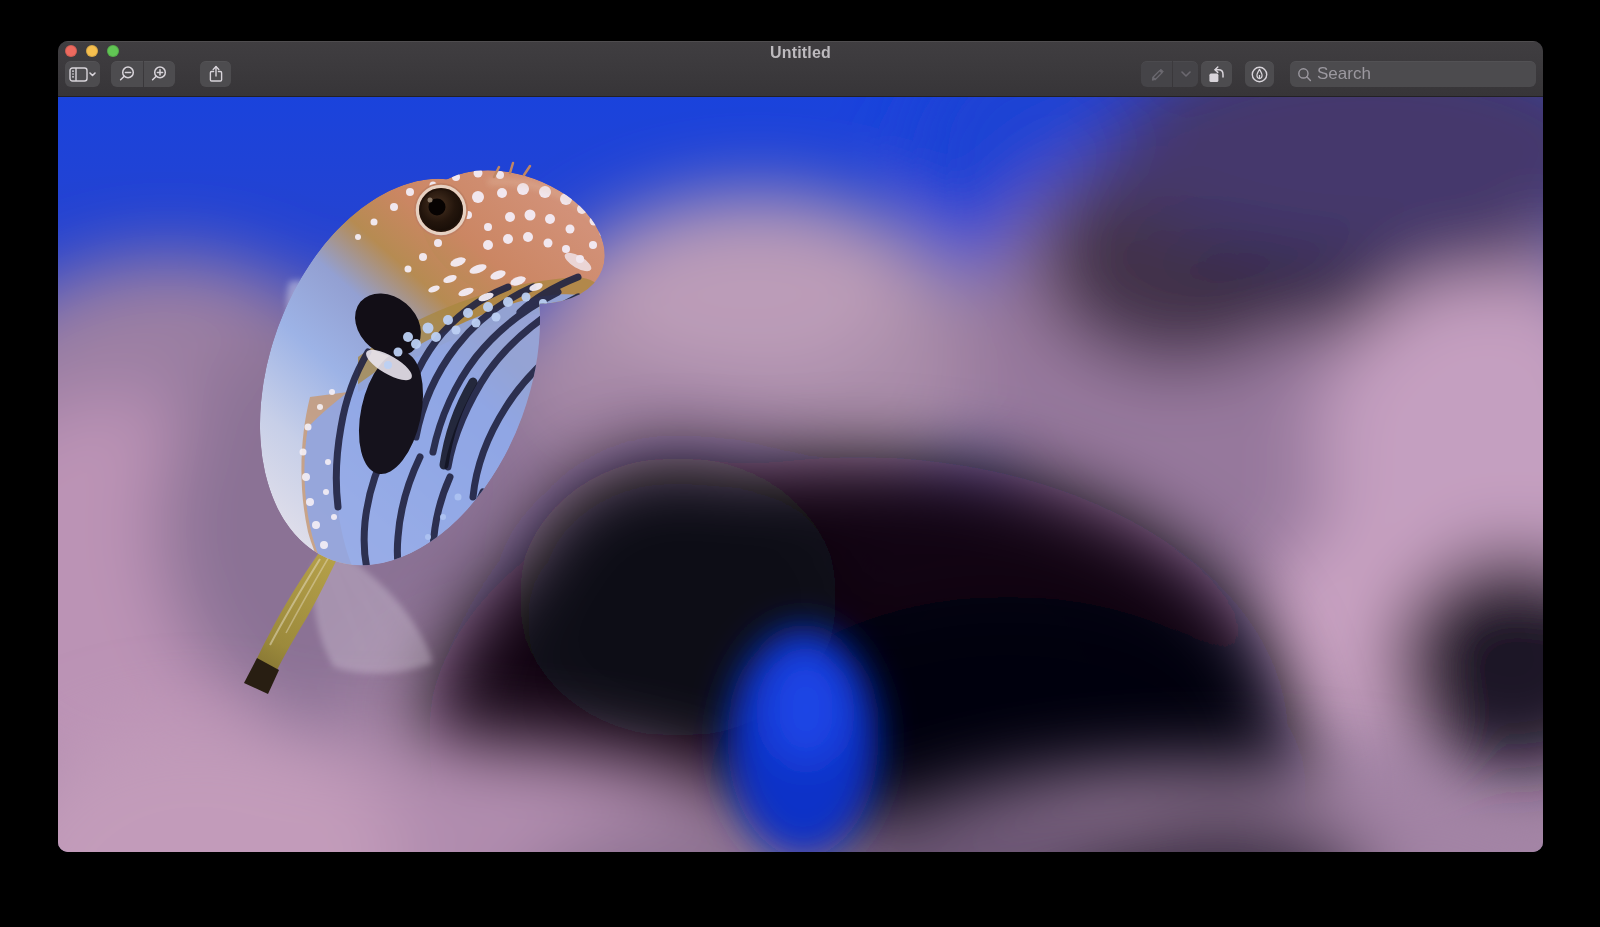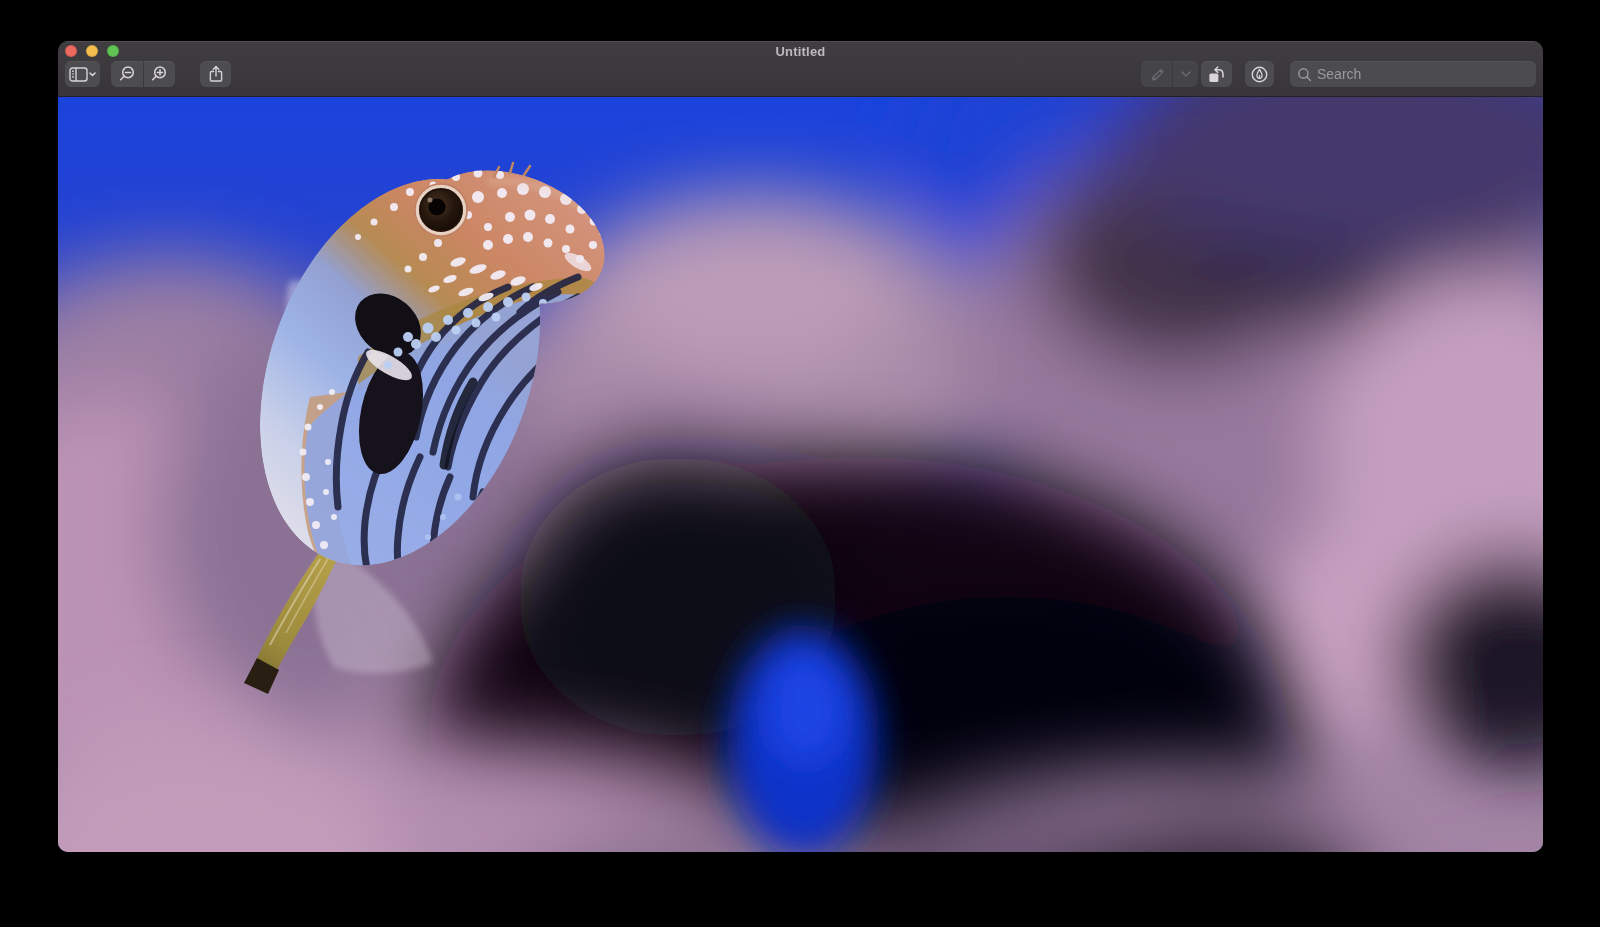--- a/index.html
+++ b/index.html
@@ -19,21 +19,21 @@
     border-bottom:1px solid #232125;
     box-shadow:inset 0 1px 0 rgba(255,255,255,.08);
   }
   .traffic{position:absolute;left:7px;top:4px;display:flex;gap:9px;}
   .light{width:12px;height:12px;border-radius:50%;}
   .light.red{background:#ed6a5f;box-shadow:inset 0 0 0 1px rgba(0,0,0,.12);}
   .light.yellow{background:#f5bf4f;box-shadow:inset 0 0 0 1px rgba(0,0,0,.12);}
   .light.green{background:#61c554;box-shadow:inset 0 0 0 1px rgba(0,0,0,.12);}
   .title{
     position:absolute;top:3px;left:0;right:0;text-align:center;
-    font-size:13px;font-weight:700;color:#bdbabe;letter-spacing:.2px;
+    font-size:16px;font-weight:700;color:#bdbabe;letter-spacing:.2px;
   }
   .btn{
     position:absolute;top:20px;height:26px;background:#4d4c4f;border-radius:6px;
     display:flex;align-items:center;justify-content:center;
     box-shadow:inset 0 .5px 0 rgba(255,255,255,.07);
   }
   .seg{position:absolute;top:20px;height:26px;display:flex;gap:1px;}
   .seg .half{
     width:31.5px;height:26px;background:#4d4c4f;display:flex;align-items:center;justify-content:center;
     box-shadow:inset 0 .5px 0 rgba(255,255,255,.07);
@@ -44,21 +44,21 @@
   .icon{display:block;}
   .icon *{vector-effect:non-scaling-stroke;}
   .searchbox{
     position:absolute;top:20px;left:1232px;width:246px;height:26px;
     background:#4c4b4e;border-radius:6px;display:flex;align-items:center;
     box-shadow:inset 0 .5px 0 rgba(255,255,255,.07);
   }
   .searchbox svg{margin:0 5px 0 7px;flex:0 0 auto;}
   .searchbox input{
     flex:1;min-width:0;background:transparent;border:none;outline:none;
-    color:#e2e0e4;font-size:14px;font-family:"Liberation Sans",sans-serif;padding:0 8px 0 0;
+    color:#e2e0e4;font-size:17px;font-family:"Liberation Sans",sans-serif;padding:0 8px 0 0;
   }
   .searchbox input::placeholder{color:#9c99a0;}
   .content{position:absolute;left:0;top:56px;width:1485px;height:755px;background:#10142e;}
   .content svg{display:block;width:1485px;height:755px;}
 </style>
 </head>
 <body>
 
 <div class="window">
 

